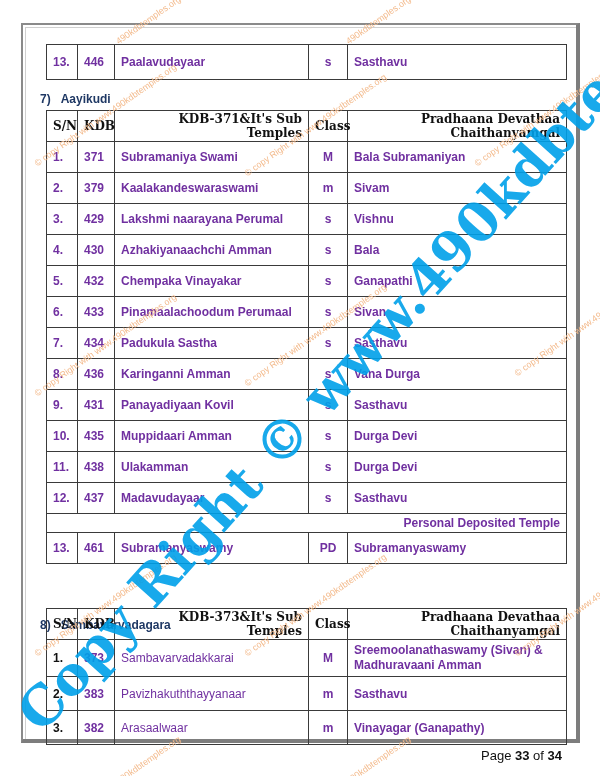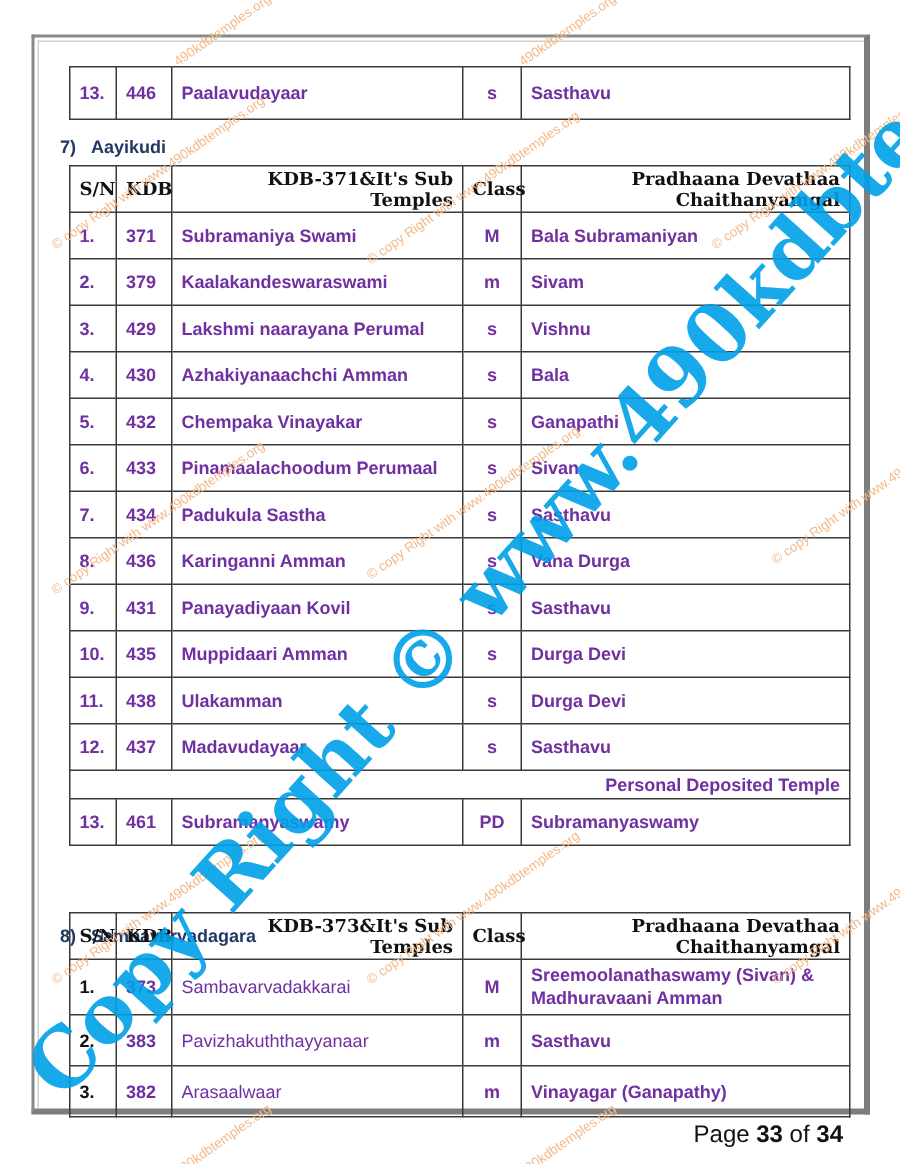--- a/index.html
+++ b/index.html
@@ -15,21 +15,21 @@
   th { font-family:"DejaVu Serif", "Liberation Serif", serif; font-weight:bold; color:#111; text-align:right; font-size:11px; height:30px; }
   th.center { }
   td { color:#7030a0; font-weight:bold; height:30px; }
   td.center { text-align:center; }
   td.sn-black { color:#111; }
   td.normal { font-weight:normal; }
   td.span-row { text-align:right; height:18px; }
   .section-title { position:absolute; left:40px; font-weight:bold; color:#1f3864; }
   .section-title .num { font-size:12px; color:#1f3864; margin-right:10px; }
   .section-title .name { font-size:12px; }
-  .page-num { position:absolute; right:38px; top:748px; font-size:16px; color:#111; }
+  .page-num { position:absolute; right:38px; top:748px; font-size:13px; color:#111; }
   .page-num b { font-weight:bold; }
   .wm-big { position:absolute; left:-30px; top:410px; transform:rotate(-48deg); transform-origin:left center;
             font-family:"DejaVu Serif", "Liberation Serif", serif; font-size:54px; color:#00a0e9; opacity:0.9;
             white-space:nowrap; pointer-events:none; font-weight:bold; }
   .wm-small { position:absolute; font-size:9px; color:#f3b98a; transform:rotate(-35deg); white-space:nowrap; pointer-events:none; }
 </style>
 </head>
 <body>
 
 <div class="frame">

